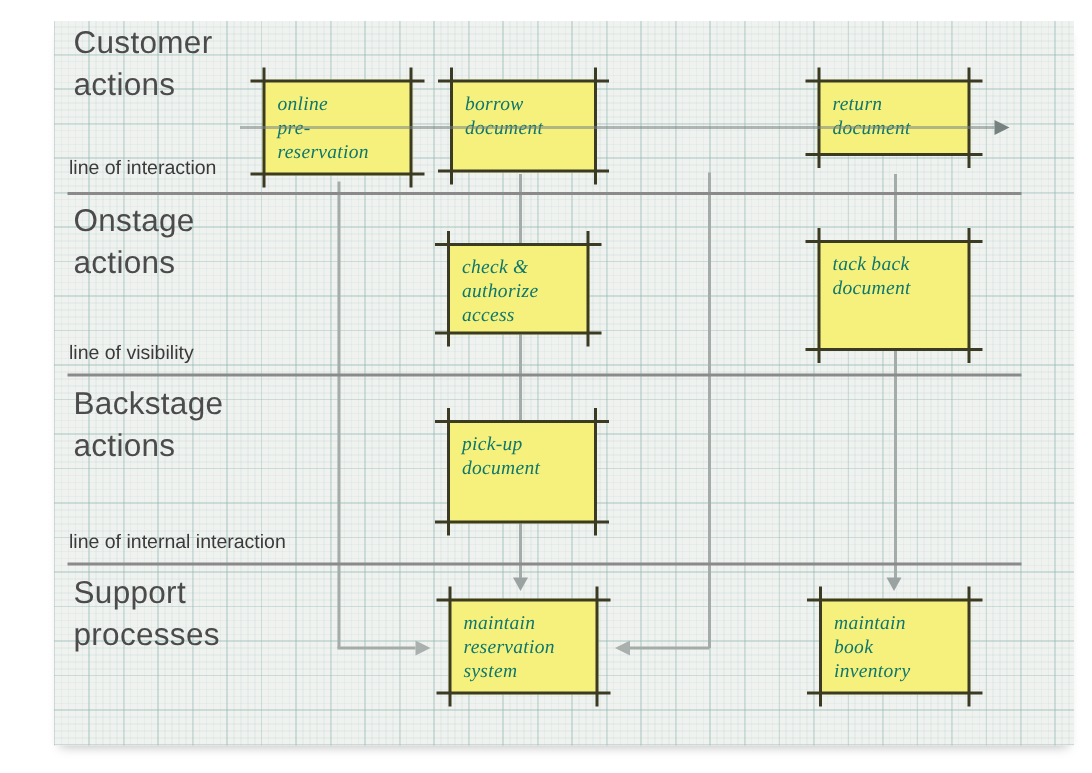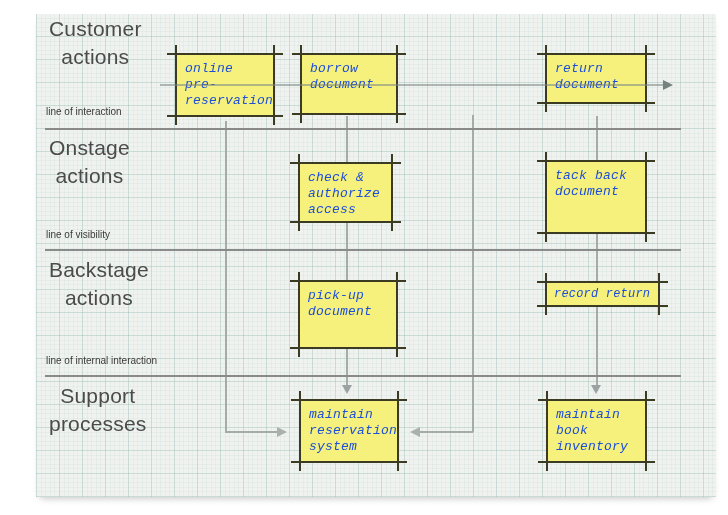--- a/index.html
+++ b/index.html
@@ -8,24 +8,24 @@
   
   .paper{position:absolute;left:36px;top:14px;width:680px;height:483px;background-color:#f0f2ef;
     background-image:
       repeating-linear-gradient(0deg, rgba(140,180,175,0.30) 0 1px, transparent 1px 23px),
       repeating-linear-gradient(90deg, rgba(140,180,175,0.30) 0 1px, transparent 1px 23px),
       repeating-linear-gradient(0deg, rgba(160,200,195,0.13) 0 1px, transparent 1px 4.6px),
       repeating-linear-gradient(90deg, rgba(160,200,195,0.13) 0 1px, transparent 1px 4.6px);
     box-shadow:0 5px 7px -4px rgba(0,0,0,0.25);}
   
   .lane-label{position:absolute;left:49px;font-size:21px;line-height:28px;color:#4b4b4b;
-    letter-spacing:0.2px;white-space:pre-line;z-index:4;text-align:center;}
+    letter-spacing:0.2px;white-space:pre-line;z-index:4;}
   .ll-customer{top:15px}.ll-onstage{top:134px}.ll-backstage{top:256px}.ll-support{top:382px}
   
-  .sep-label{position:absolute;left:46px;font-size:10px;line-height:16px;color:#3a3a3a;z-index:4;}
+  .sep-label{position:absolute;left:46px;font-size:13px;line-height:16px;color:#3a3a3a;z-index:4;}
   .sl-1{top:104px}.sl-2{top:227px}.sl-3{top:353px}
   .sep-line{position:absolute;left:45px;width:636px;height:2px;background:#8a8a8a;z-index:2;}
   .sp-1{top:128px}.sp-2{top:249px}.sp-3{top:375px}
   
   .vline,.hline{position:absolute;background:#a4acaa;z-index:1;}
   .vline{width:2px}.hline{height:2px}
   .vA{left:225px;top:121px;height:311px}
   .hA{left:225px;top:431px;width:52px}
   .vB{left:346px;top:116px;height:270px}
   .vC{left:472px;top:115px;height:317px}
@@ -37,22 +37,22 @@
   .arr{position:absolute;width:0;height:0;z-index:3;}
   .arr-right-end{left:663px;top:80px;border-top:5px solid transparent;border-bottom:5px solid transparent;border-left:10px solid #76827f;}
   .arr-right-A{left:277px;top:427px;border-top:5px solid transparent;border-bottom:5px solid transparent;border-left:10px solid #a9b0ae;z-index:1;}
   .arr-left-C{left:410px;top:427px;border-top:5px solid transparent;border-bottom:5px solid transparent;border-right:10px solid #a9b0ae;z-index:1;}
   .arr-down-B{left:342px;top:385px;border-left:5px solid transparent;border-right:5px solid transparent;border-top:9px solid #9aa3a1;z-index:1;}
   .arr-down-D{left:591px;top:385px;border-left:5px solid transparent;border-right:5px solid transparent;border-top:9px solid #9aa3a1;z-index:1;}
   
   .note{--nb:#3b3b23;position:absolute;background:#f5f17c;z-index:2;box-sizing:border-box;}
   .note::before,.note::after{content:"";position:absolute;top:-8px;bottom:-8px;width:2px;background:var(--nb);}
   .note::before{left:0}.note::after{right:0}
-  .t{display:block;white-space:pre-line;font-family:Liberation Mono, monospace;font-style:italic;
-     font-size:13px;line-height:16px;color:#1d4ed8;padding:8px 4px 4px 10px;letter-spacing:0.2px;}
+  .t{display:block;white-space:pre-line;font-family:Liberation Serif, serif;font-style:italic;
+     font-size:13px;line-height:16px;color:#0f766e;padding:8px 4px 4px 10px;letter-spacing:0.2px;}
   .t::before,.t::after{content:"";position:absolute;left:-8px;right:-8px;height:2px;background:var(--nb);}
   .t::before{top:0}.t::after{bottom:0}
   .n1{left:175px;top:53px;width:100px;height:64px}
   .n2{left:300px;top:53px;width:98px;height:62px}
   .n3{left:423px;top:53px;width:101px;height:61px}
   .n4{left:545px;top:53px;width:102px;height:51px}
   .n5{left:298px;top:162px;width:95px;height:61px}
   .n6{left:545px;top:160px;width:102px;height:74px}
   .n7{left:298px;top:280px;width:100px;height:69px}
   .n8{left:422px;top:280px;width:101px;height:61px}
@@ -114,23 +114,20 @@
 access</span>
     </div>
   <div class="note n6">
       <span class="t">tack back
 document</span>
     </div>
   <div class="note n7">
       <span class="t">pick-up
 document</span>
     </div>
-  <div class="note n9 small">
-      <span class="t">record return</span>
-    </div>
   <div class="note n11">
       <span class="t">maintain
 reservation
 system</span>
     </div>
   <div class="note n12">
       <span class="t">maintain
 book
 inventory</span>
     </div>

